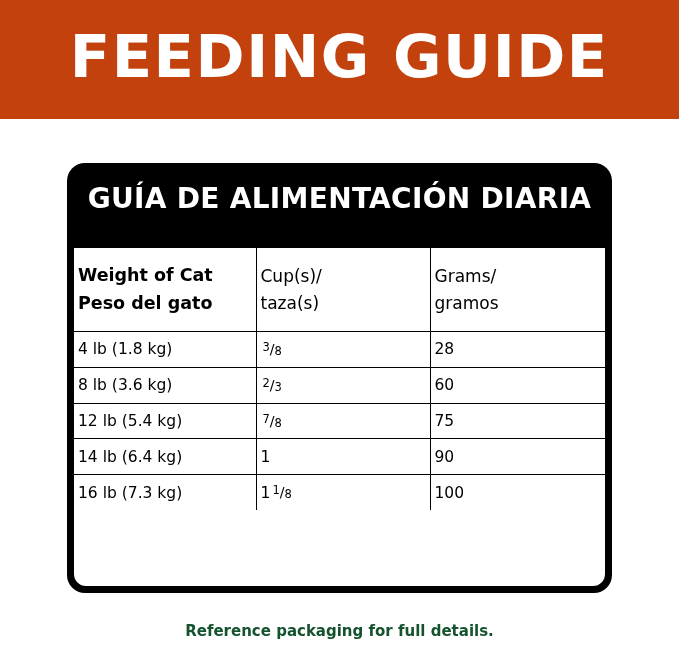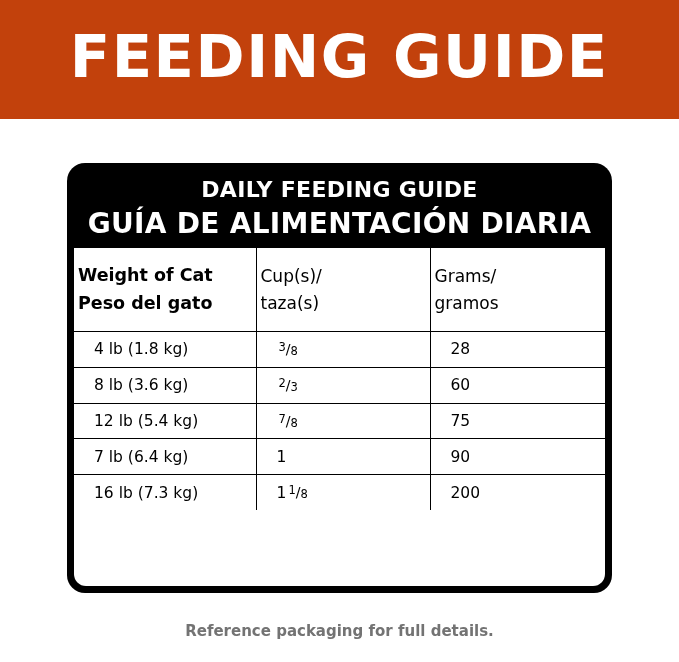--- a/index.html
+++ b/index.html
@@ -109,21 +109,21 @@
     display: block;
     line-height: 1.55;
   }
   table.feeding thead th.bold-head .l {
     font-weight: bold;
     font-size: 17.5px;
   }
   table.feeding tbody td {
     height: 34.8px;
     font-size: 15.5px;
-    padding: 0 20px;
+    padding: 0 4px;
     vertical-align: middle;
   }
   
   table.feeding tr > *:first-child { border-left: none; }
   table.feeding tr > *:last-child { border-right: none; }
   table.feeding thead tr th { border-top: none; }
   table.feeding tbody tr:last-child td { border-bottom: none; margin-left: 18px; }
 
   .frac {
     display: inline-block;
@@ -146,38 +146,37 @@
   .frac .sl { font-size: 14px; }
   .whole { margin-right: 2px; }
 
   
   .footer {
     position: absolute;
     left: 0;
     top: 622px;
     width: 679px;
     text-align: center;
-    color: #737373;
+    color: #14532d;
     font-family: "DejaVu Sans", sans-serif;
     font-weight: bold;
     font-size: 15px;
   }
 </style>
 </head>
 <body>
 
 <div class="page">
 
   <div class="banner">
     <div class="banner-title">FEEDING GUIDE</div>
   </div>
 
   <div class="card">
     <div class="card-head">
-      <div class="line1">DAILY FEEDING GUIDE</div>
       <div class="line2">GUÍA DE ALIMENTACIÓN DIARIA</div>
     </div>
 
     <div class="grid">
       <table class="feeding">
         <colgroup>
           <col class="c1">
             <col class="c2">
             <col class="c3">
         </colgroup>
@@ -207,28 +206,28 @@
             <td>8 lb (3.6 kg)</td>
             <td><span class="whole"></span><span class="frac"><sup>2</sup><span class="sl">/</span><sub>3</sub></span></td>
             <td>60</td>
           </tr>
           <tr>
             <td>12 lb (5.4 kg)</td>
             <td><span class="whole"></span><span class="frac"><sup>7</sup><span class="sl">/</span><sub>8</sub></span></td>
             <td>75</td>
           </tr>
           <tr>
-            <td>7 lb (6.4 kg)</td>
+            <td>14 lb (6.4 kg)</td>
             <td><span>1</span></td>
             <td>90</td>
           </tr>
           <tr>
             <td>16 lb (7.3 kg)</td>
             <td><span class="whole">1</span><span class="frac"><sup>1</sup><span class="sl">/</span><sub>8</sub></span></td>
-            <td>200</td>
+            <td>100</td>
           </tr>
         </tbody>
       </table>
     </div>
   </div>
 
   <div class="footer">Reference packaging for full details.</div>
 
 </div>
 

